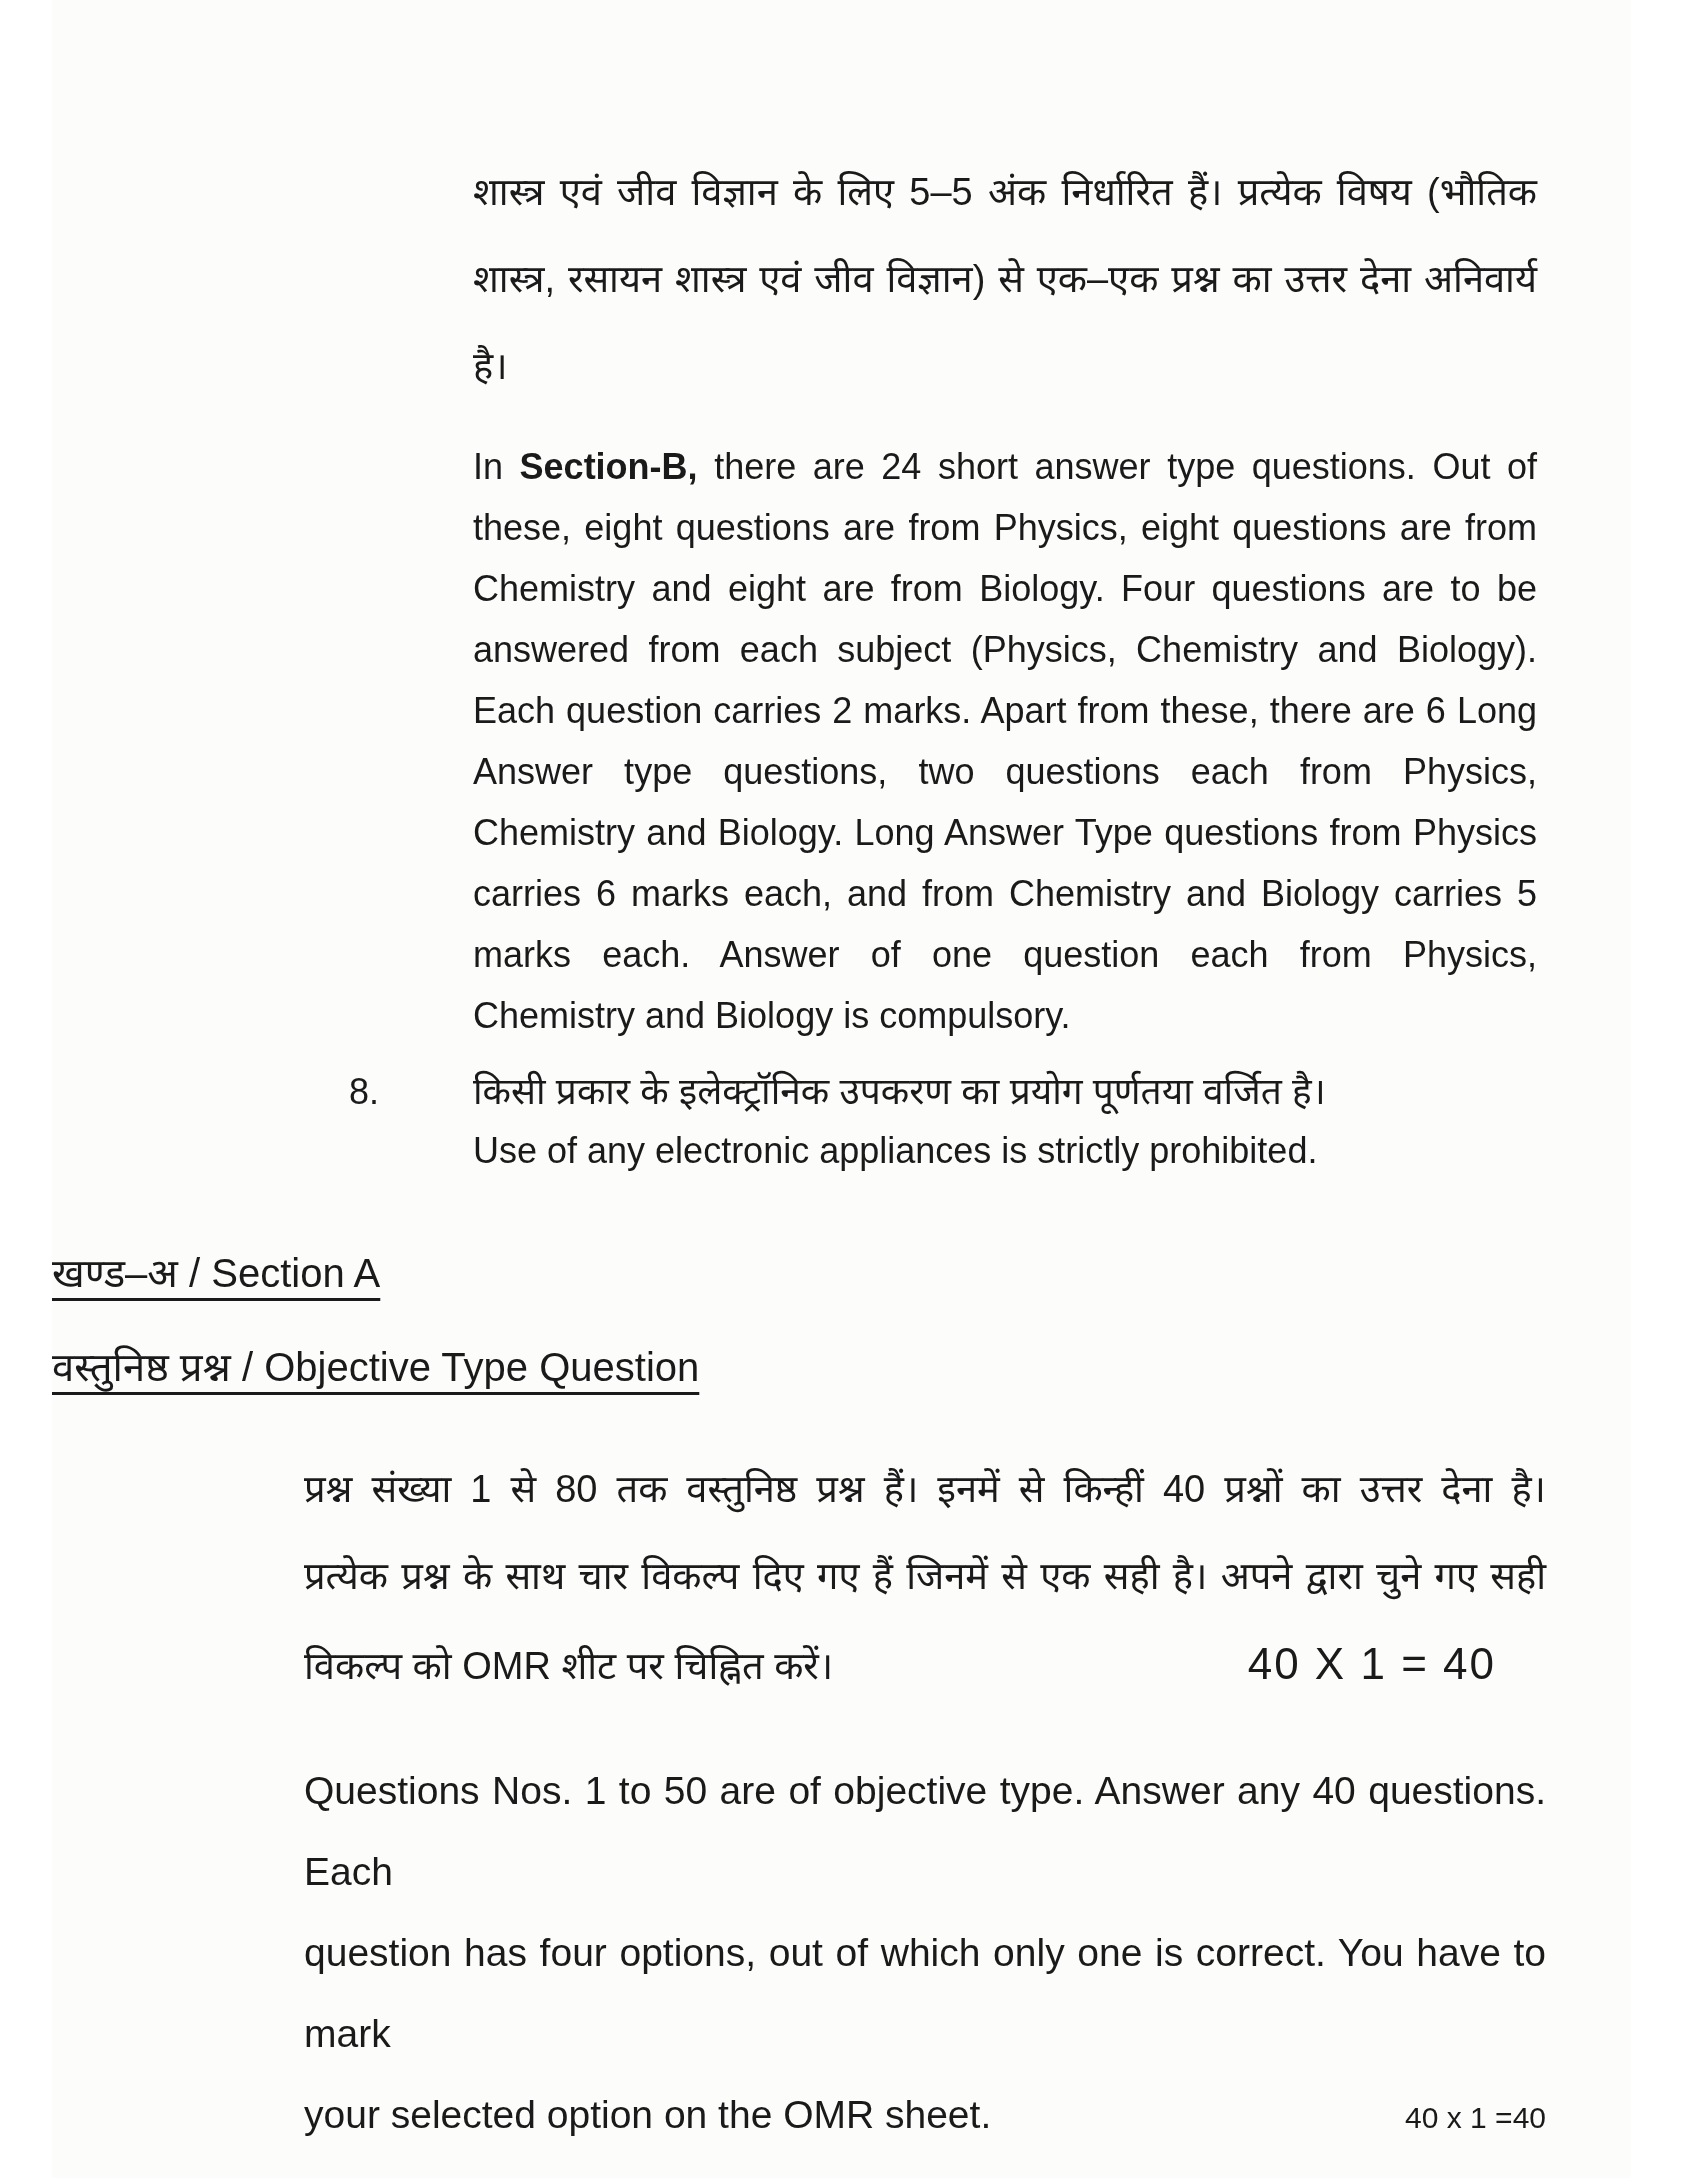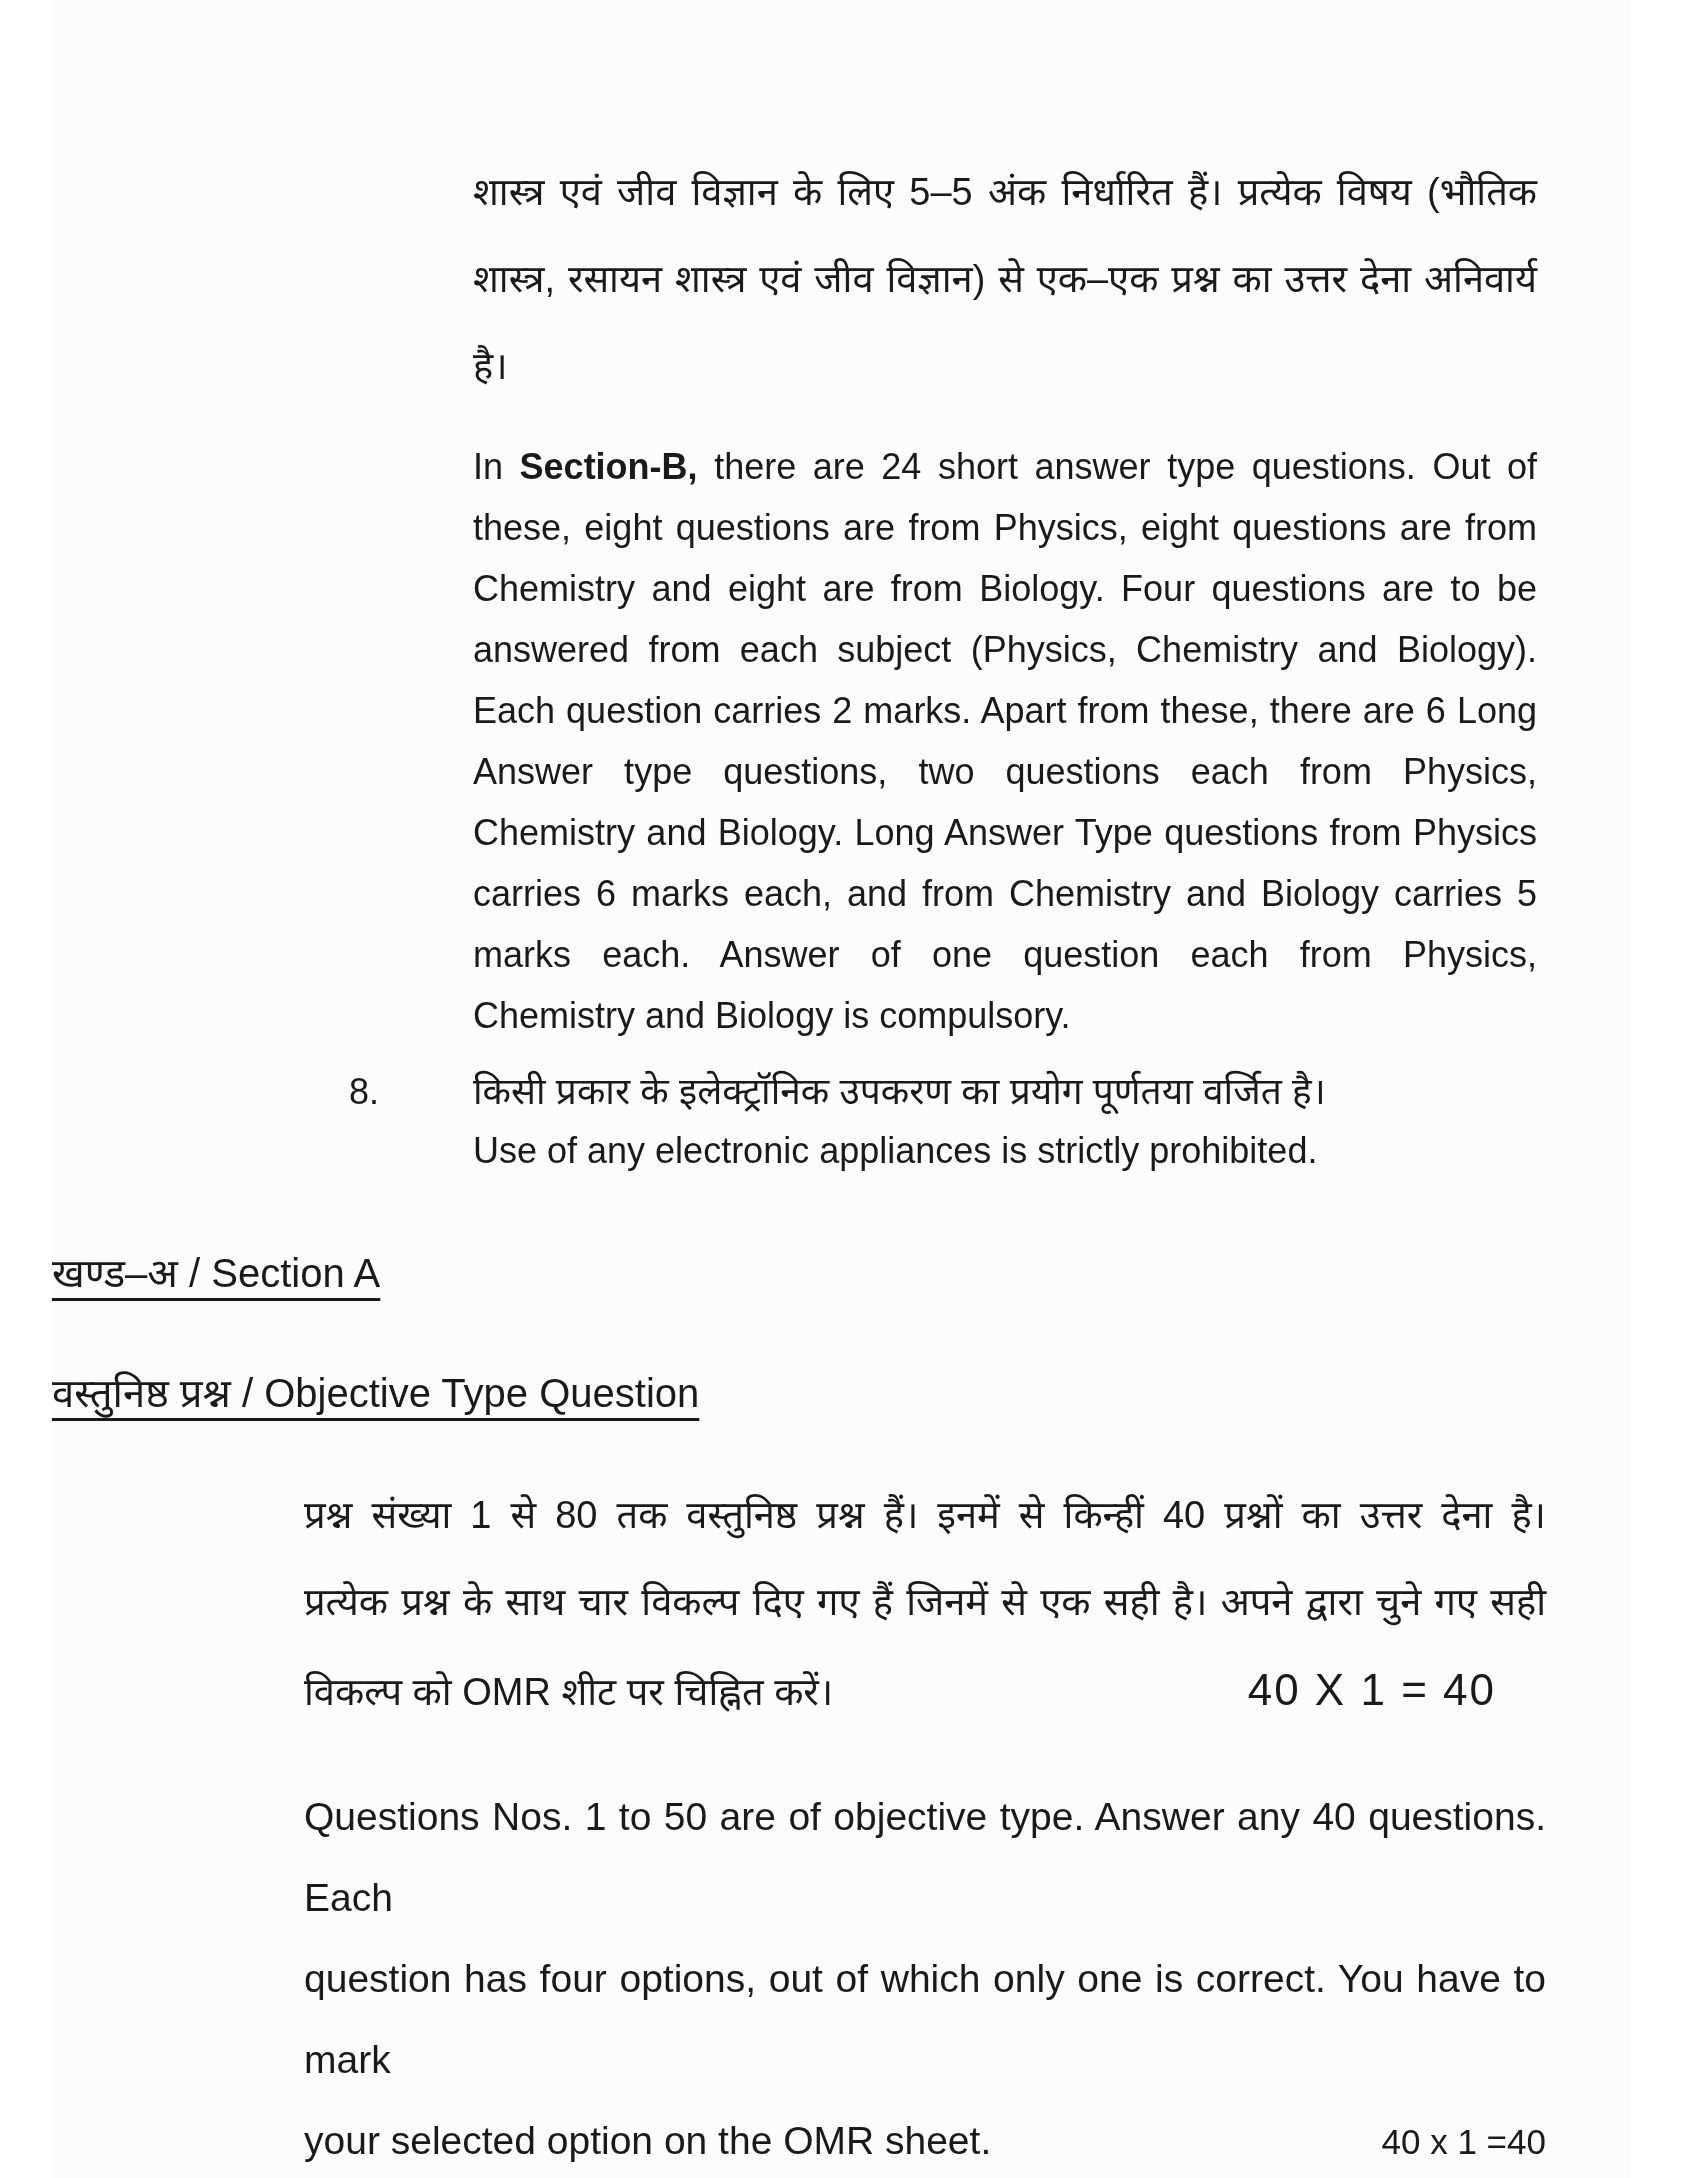--- a/index.html
+++ b/index.html
@@ -22,33 +22,33 @@
   .para-en strong { font-weight: bold; }
   
   .item8 { position: relative; margin-top: 16px; }
   .item8 .num { position: absolute; left: 297px; top: 0; font-size: 36px; line-height: 59px; }
   .item8 .body { margin-left: 421px; width: 1064px; }
   .item8 .hi { font-size: 37px; line-height: 59px; }
   .item8 .en { font-size: 36px; line-height: 59px; }
   
   .heading { text-align: left; font-size: 40px; font-weight: normal; margin: 0; }
   .heading-a { margin-top: 69px; line-height: 48px; }
-  .heading-obj { margin-top: 72px; line-height: 48px; }
+  .heading-obj { margin-top: 46px; line-height: 48px; }
   .heading .ul {
     text-decoration: underline;
     text-decoration-thickness: 3px;
     text-underline-offset: 11px;
   }
   
   .full { margin-left: 252px; width: 1242px; }
   .obj-hi { margin-top: 55px; font-size: 38px; line-height: 87px; }
   .obj-en { margin-top: 40px; font-size: 39px; line-height: 81px; }
   .marks-row { display: flex; justify-content: space-between; align-items: baseline; }
   .marks-hi { font-size: 44px; padding-right: 50px; letter-spacing: 2px; }
-  .marks-en { font-size: 35px; }
+  .marks-en { font-size: 30px; }
 </style>
 </head>
 <body>
 
 <div class="page">
 
   <section class="indent intro-hindi">
     <div class="just">शास्त्र एवं जीव विज्ञान के लिए 5–5 अंक निर्धारित हैं। प्रत्येक विषय (भौतिक</div>
     <div class="just">शास्त्र, रसायन शास्त्र एवं जीव विज्ञान) से एक–एक प्रश्न का उत्तर देना अनिवार्य</div>
     <div>है।</div>

